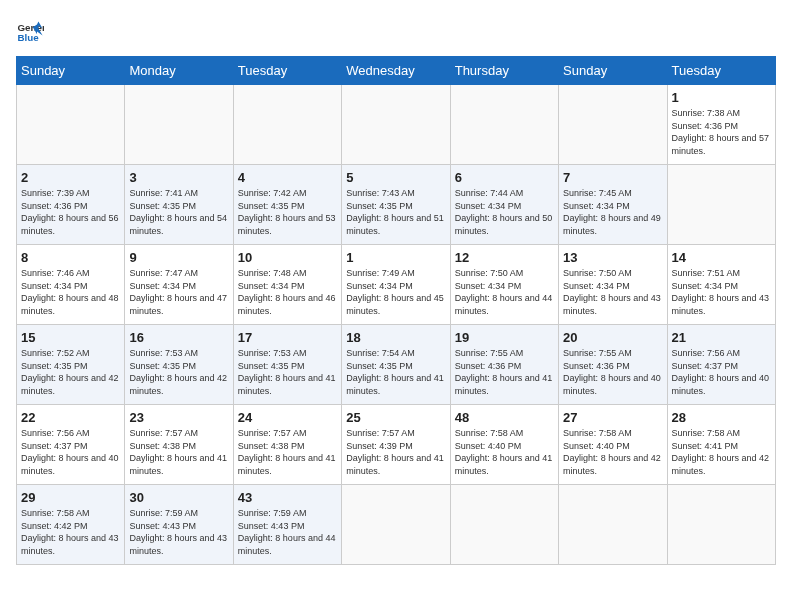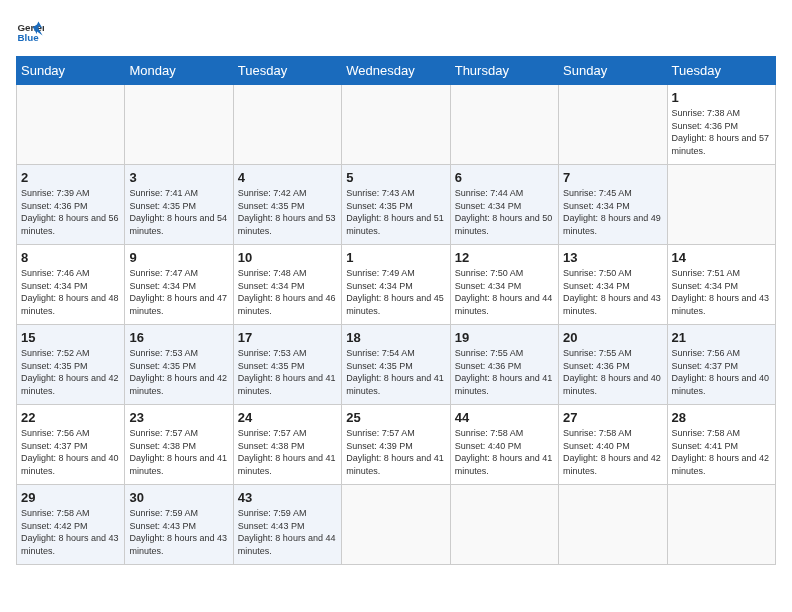--- a/index.html
+++ b/index.html
@@ -172,21 +172,21 @@
       </tr>
       <tr>
         <td><span class="day-number">22</span>
           <span class="cell-text">Sunrise: 7:56 AM<br>Sunset: 4:37 PM<br>Daylight: 8 hours and 40 minutes.</span></td>
         <td><span class="day-number">23</span>
           <span class="cell-text">Sunrise: 7:57 AM<br>Sunset: 4:38 PM<br>Daylight: 8 hours and 41 minutes.</span></td>
         <td><span class="day-number">24</span>
           <span class="cell-text">Sunrise: 7:57 AM<br>Sunset: 4:38 PM<br>Daylight: 8 hours and 41 minutes.</span></td>
         <td><span class="day-number">25</span>
           <span class="cell-text">Sunrise: 7:57 AM<br>Sunset: 4:39 PM<br>Daylight: 8 hours and 41 minutes.</span></td>
-        <td><span class="day-number">44</span>
+        <td><span class="day-number">48</span>
           <span class="cell-text">Sunrise: 7:58 AM<br>Sunset: 4:40 PM<br>Daylight: 8 hours and 41 minutes.</span></td>
         <td><span class="day-number">27</span>
           <span class="cell-text">Sunrise: 7:58 AM<br>Sunset: 4:40 PM<br>Daylight: 8 hours and 42 minutes.</span></td>
         <td><span class="day-number">28</span>
           <span class="cell-text">Sunrise: 7:58 AM<br>Sunset: 4:41 PM<br>Daylight: 8 hours and 42 minutes.</span></td>
       </tr>
       <tr>
         <td><span class="day-number">29</span>
           <span class="cell-text">Sunrise: 7:58 AM<br>Sunset: 4:42 PM<br>Daylight: 8 hours and 43 minutes.</span></td>
         <td><span class="day-number">30</span>

